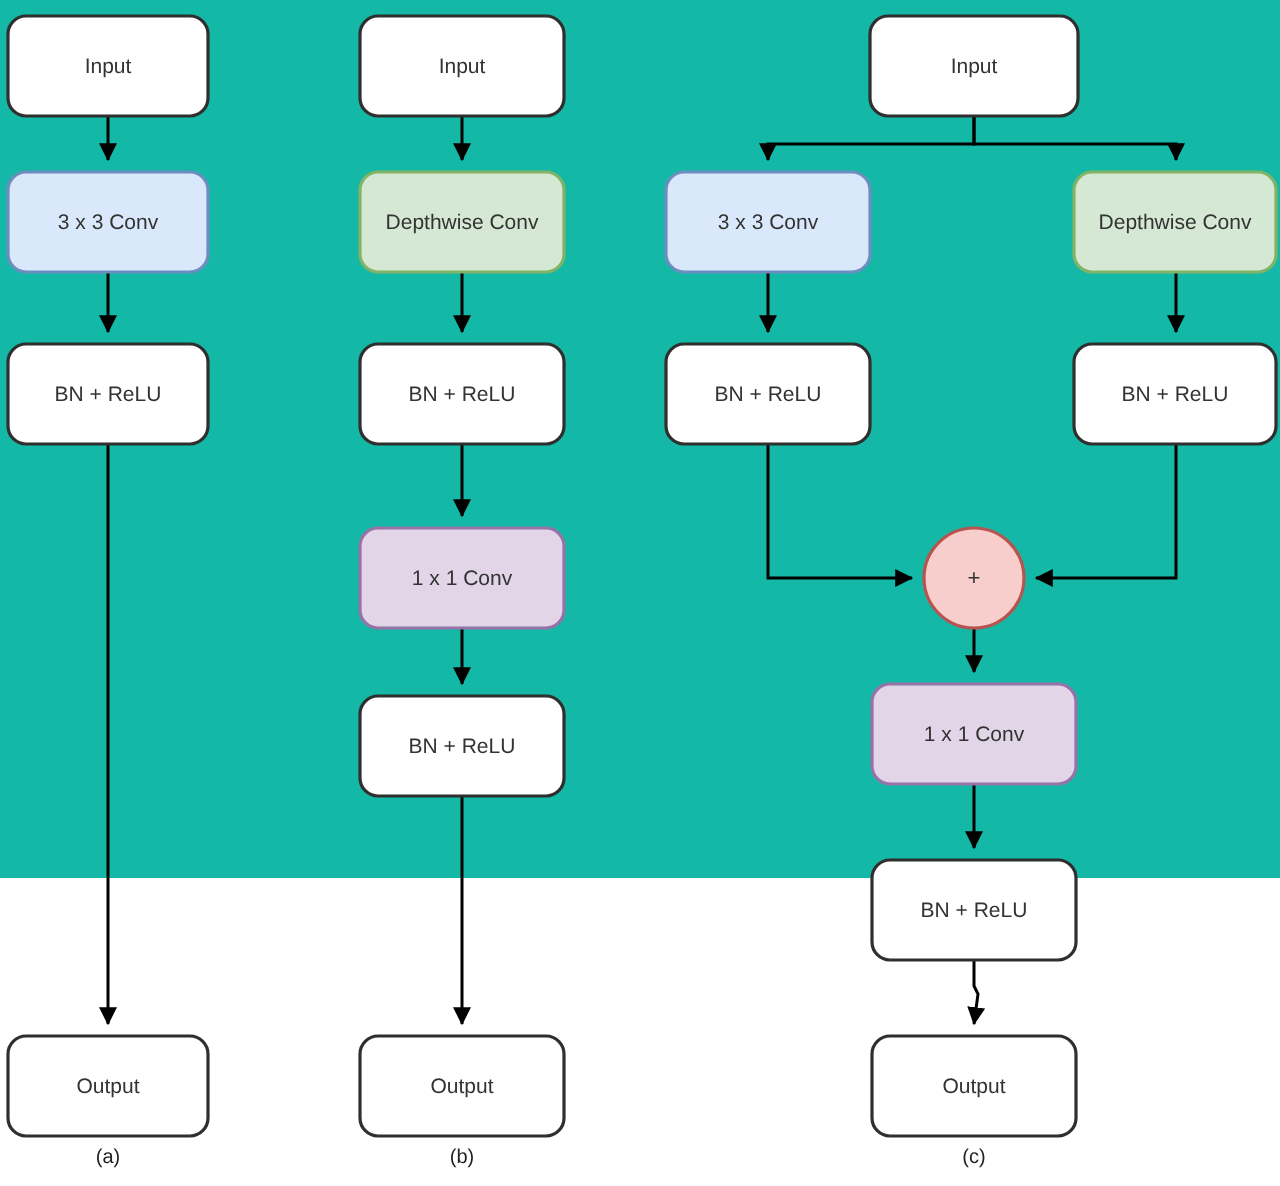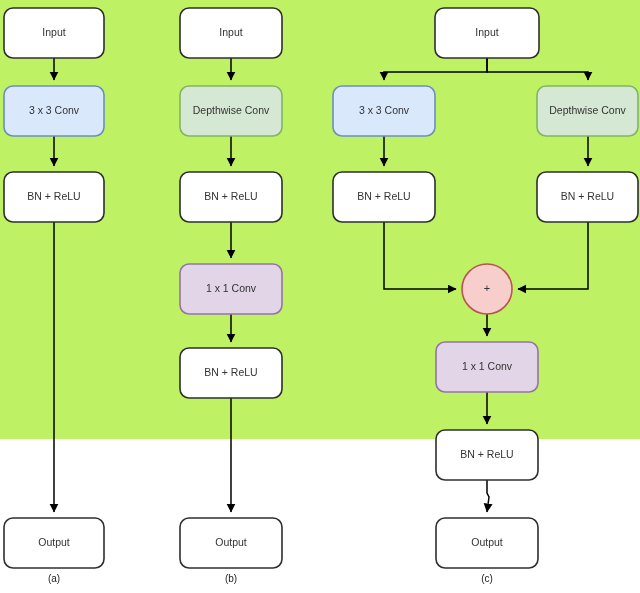--- a/index.html
+++ b/index.html
@@ -10,21 +10,21 @@
   body {
     width: 640px;
     height: 593px;
     font-family: "Liberation Sans", sans-serif;
     overflow: hidden;
   }
   #diagram-root {
     position: relative;
     width: 640px;
     height: 439px;
-    background: #bef264;
+    background: #14b8a6;
   }
   svg.flow {
     display: block;
     width: 640px;
     height: 593px;
   }
   .node-rect {
     stroke-width: 1.6;
   }
   .node-label {

